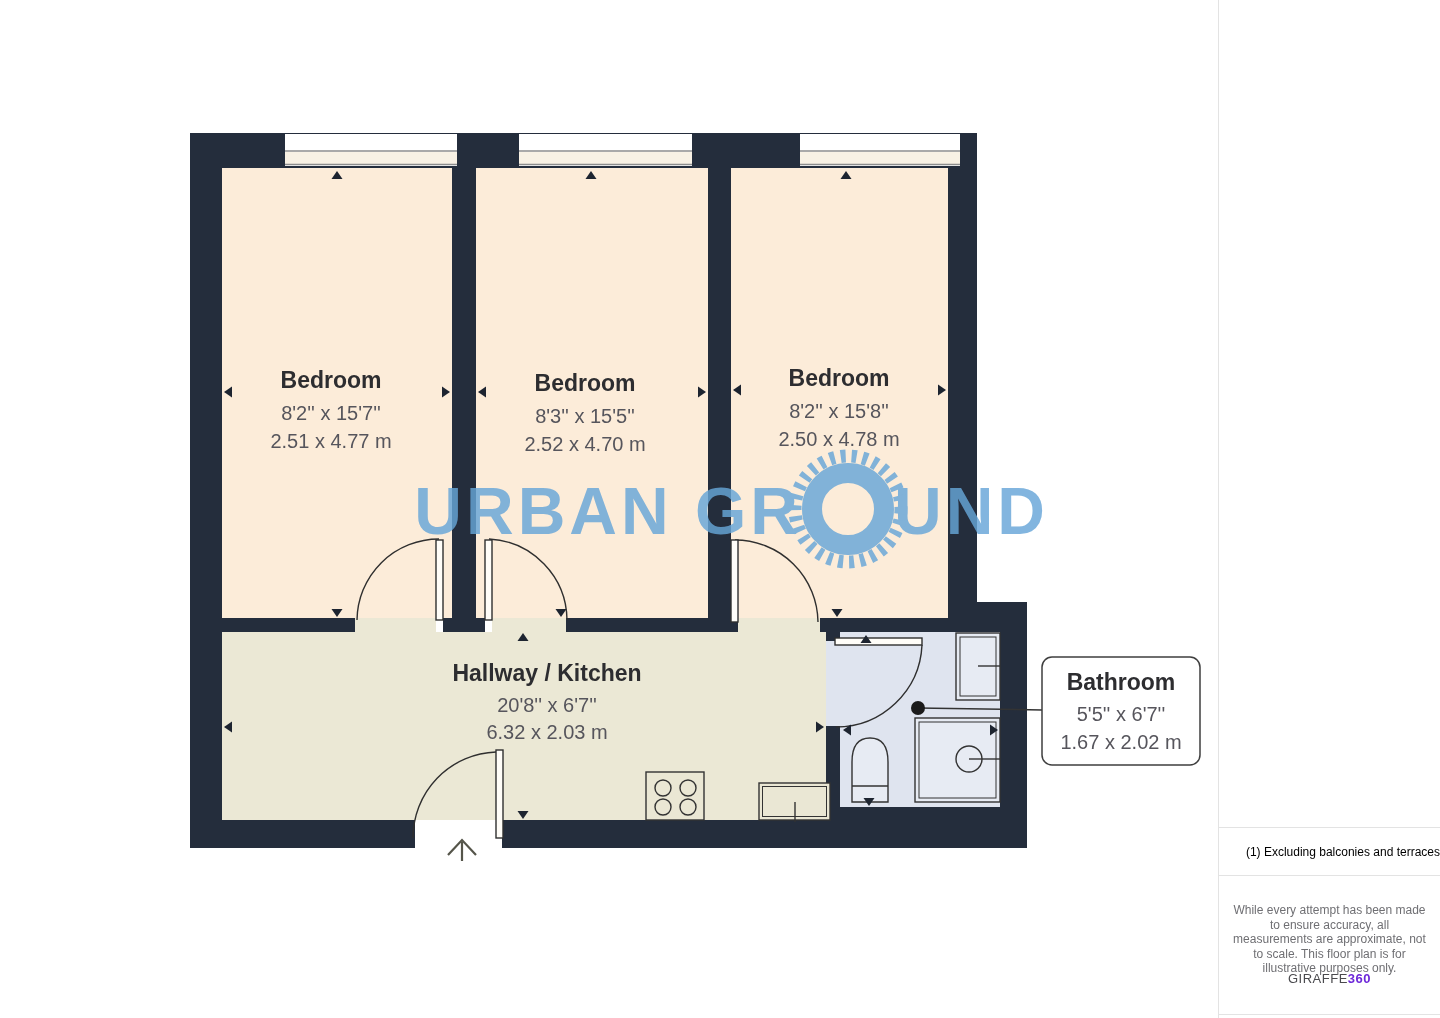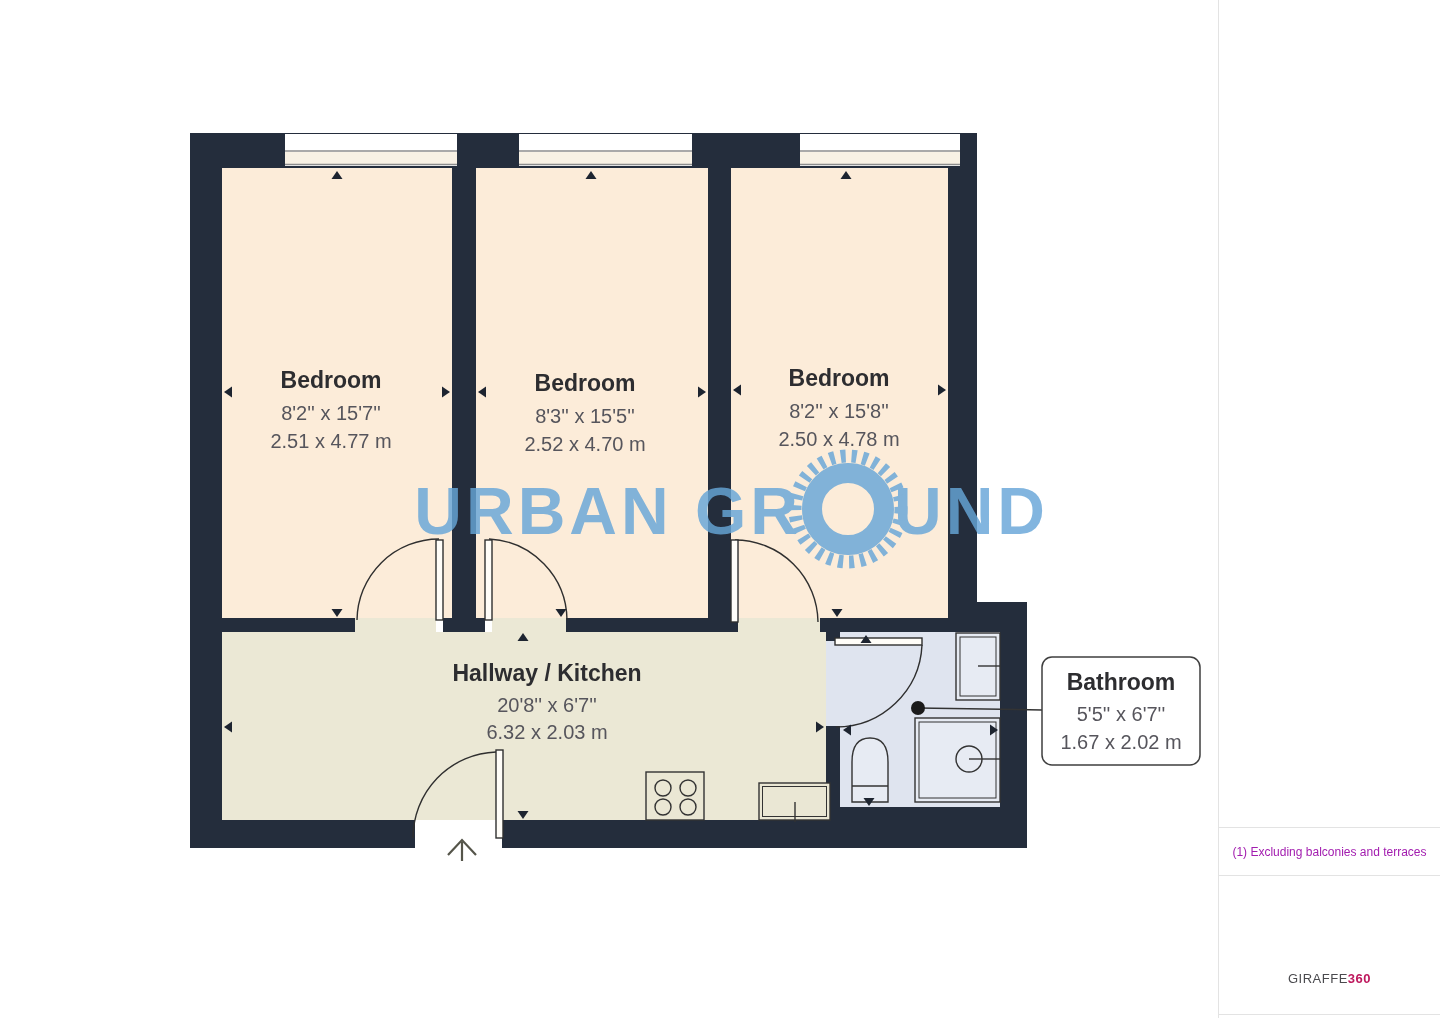--- a/index.html
+++ b/index.html
@@ -11,29 +11,29 @@
   .room-dim{font-size:20px;fill:#56555c;}
   
   .sidebar{position:absolute;left:1218px;top:0;width:221px;height:1018px;
            background:#ffffff;border-left:1px solid #e3e3e3;}
   .area-block{position:absolute;top:370px;left:0;width:100%;text-align:center;}
   .area-title{font-size:13.5px;font-weight:700;color:#2f2f33;}
   .area-title sup{font-size:8.5px;font-weight:700;}
   .area-val{font-size:13px;color:#5a5a5e;margin-top:5px;line-height:20px;}
   .footnote-box{position:absolute;top:827px;left:0;width:100%;height:49px;
       border-top:1px solid #e3e3e3;border-bottom:1px solid #e3e3e3;
-      display:flex;align-items:center;justify-content:center;
-      font-size:12px;color:#a21caf;box-sizing:border-box;}
+      display:flex;align-items:center;justify-content:flex-end;
+      font-size:12px;color:#000000;box-sizing:border-box;}
   .disclaimer-box{position:absolute;top:877px;left:0;width:100%;height:138px;
       border-bottom:1px solid #e3e3e3;box-sizing:border-box;}
   .disclaimer-text{margin:26px auto 0 auto;width:198px;text-align:center;
       font-size:12px;line-height:14.5px;color:#6f6f73;}
   .brand{position:absolute;top:94px;width:100%;text-align:center;
       font-size:13px;color:#4a4a4e;letter-spacing:0.5px;}
-  .brand .suffix{font-weight:700;color:#be185d;}
+  .brand .suffix{font-weight:700;color:#6d28d9;}
 </style>
 </head>
 <body>
 
 <div class="canvas">
 <svg width="1440" height="1018" viewBox="0 0 1440 1018">
 
   <g fill="#242d3c">
     <rect x="190" y="133" width="787" height="35"></rect>
     <rect x="190" y="133" width="32" height="715"></rect>
@@ -205,17 +205,18 @@
 </svg>
 </div>
 
 <div class="sidebar">
 
   <div class="footnote-box">
     <span>(1) Excluding balconies and terraces</span>
   </div>
 
   <div class="disclaimer-box">
+    <div class="disclaimer-text">While every attempt has been made to ensure accuracy, all measurements are approximate, not to scale. This floor plan is for illustrative purposes only.</div>
     <div class="brand">
       <span>GIRAFFE</span><span class="suffix">360</span>
     </div>
   </div>
 </div>
 
 </body></html>

